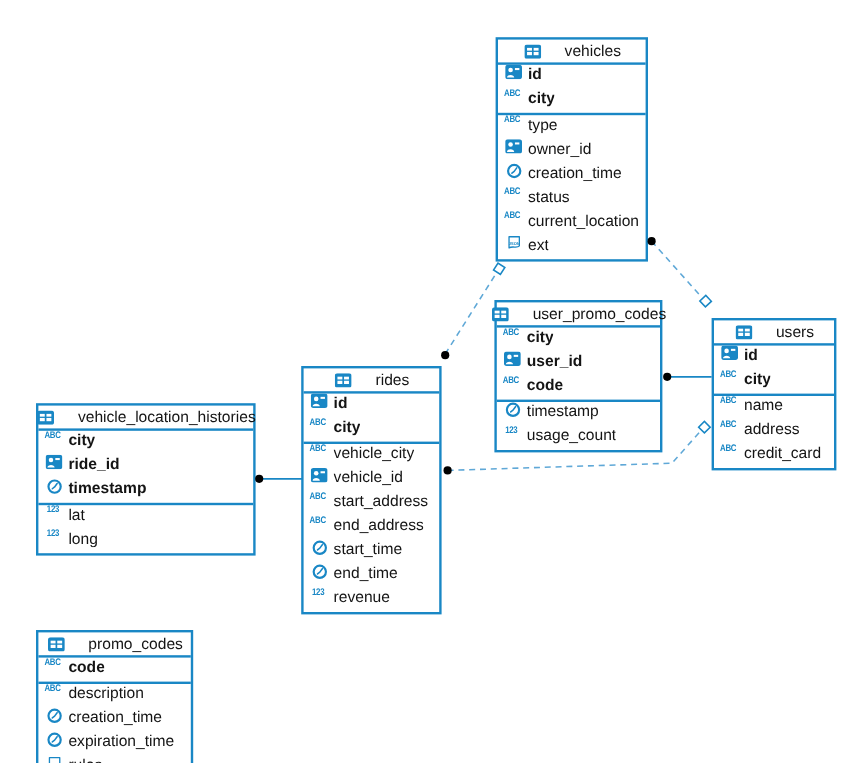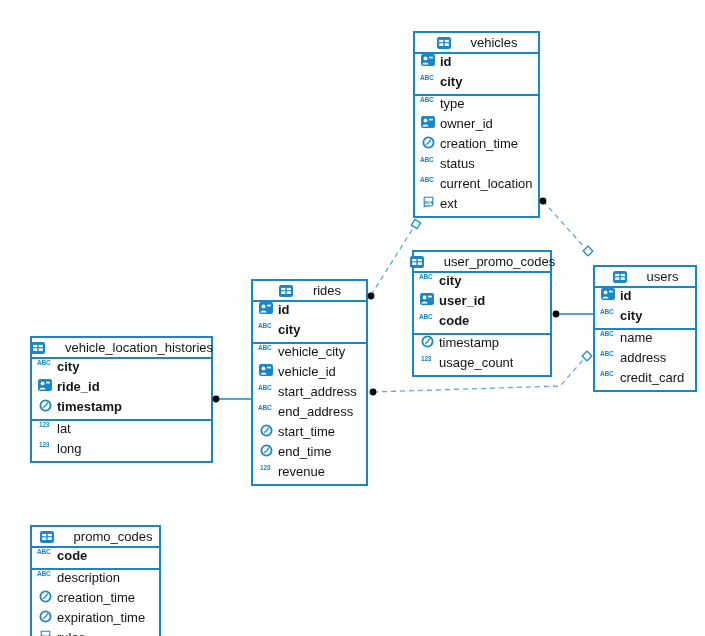--- a/index.html
+++ b/index.html
@@ -226,21 +226,21 @@
           <span class="lbl">address</span>
         </div>
         <div class="er-row">
           <span class="ic">
             <span class="txt-icon" aria-hidden="true">ABC</span>
           </span>
           <span class="lbl">credit_card</span>
         </div>
       </div>
     </div>
-    <div class="er-table" style="left: 251px; top: 279px; width: 117px;">
+    <div class="er-table" style="left: 251px; top: 305px; width: 117px;">
       <div class="er-header">
         <span class="ic">
           <svg width="14" height="12" viewBox="0 0 14 12">
             <rect width="14" height="12" rx="2.2" fill="#1987c5"></rect>
             <g fill="#fff">
               <rect x="2.2" y="2.9" width="4.1" height="2.3"></rect>
               <rect x="7.7" y="2.9" width="4.1" height="2.3"></rect>
               <rect x="2.2" y="6.3" width="4.1" height="2.7"></rect>
               <rect x="7.7" y="6.3" width="4.1" height="2.7"></rect>
             </g>

